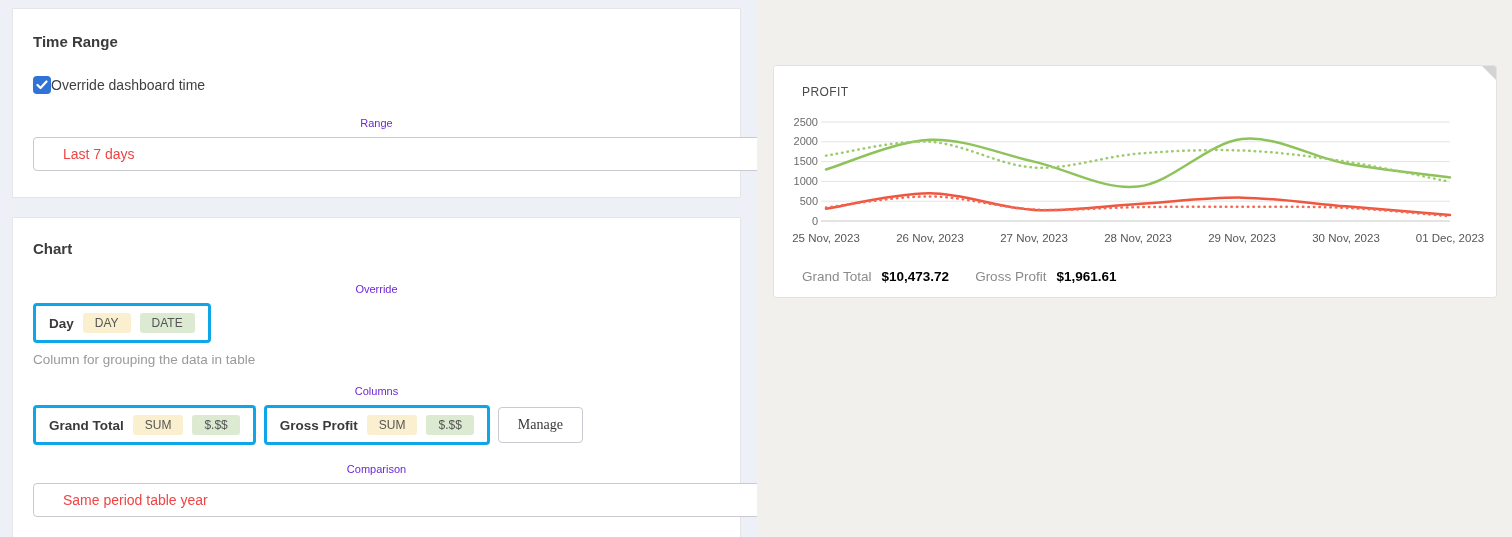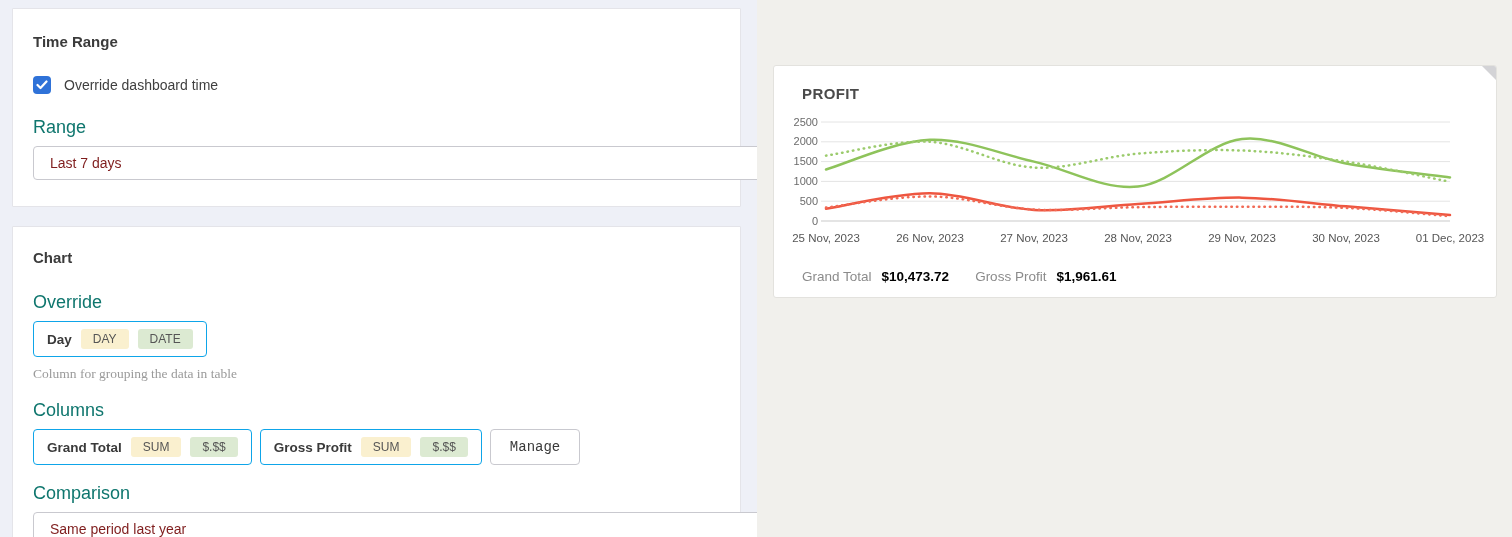--- a/index.html
+++ b/index.html
@@ -26,81 +26,81 @@
     border:1px solid #e4e4e9;
     border-radius:1px;
     width:729px;
   }
   .card-time { padding:24px 20px 26px 20px; margin-bottom:19px; }
   .card-chart { padding:22px 20px 24px 20px; }
   .card-title {
     font-size:15px; font-weight:bold; color:#3b3b3b;
     margin-bottom:26px;
   }
-  .checkbox-row { display:flex; align-items:center; gap:13px; margin-bottom:23px; }
+  .checkbox-row { display:flex; align-items:center; margin-bottom:23px; }
   .checkbox {
     width:18px; height:18px; border-radius:4px;
     background:var(--accent,#2f72d8);
     display:flex; align-items:center; justify-content:center;
     cursor:pointer; flex:none;
   }
   .checkbox svg { display:block; }
   .checkbox-label { font-size:14px; color:#3f3f3f; }
-  .field-label { font-size:18px; color:#0f766e; margin-bottom:8px; }
+  .field-label { font-size:11px; color:#6d28d9; margin-bottom:8px;text-align:center; }
   .select {
     height:34px; width:760px;
     border:1px solid #c9c9cf; border-radius:4px;
     background:#fff;
     display:flex; align-items:center; justify-content:space-between;
-    padding:0 12px 0 16px;
-    font-size:14px; color:#7f1d1d;
+    padding:0 12px 0 29px;
+    font-size:14px; color:#ef4444;
     cursor:pointer;
   }
   .updown { display:flex; flex-direction:column; align-items:center; gap:2px; }
   .updown .tri-up { width:0; height:0; border-left:4px solid transparent; border-right:4px solid transparent; border-bottom:5px solid #555; }
   .updown .tri-down { width:0; height:0; border-left:4px solid transparent; border-right:4px solid transparent; border-top:5px solid #555; }
   .section { margin-bottom:18px; }
   .chip-row { display:flex; gap:8px; align-items:center; }
   .chip {
     display:inline-flex; align-items:center; gap:9px;
-    border:1px solid #0ea5e9; border-radius:4px;
+    border:3px solid #0ea5e9; border-radius:4px;
     background:#fff; padding:7px 13px;
   }
   .chip-name { font-size:13.5px; font-weight:bold; color:#3a3a3a; }
   .badge {
     font-size:12px; color:#555;
     padding:3px 12px; border-radius:3px;
   }
   .badge-yellow { background:var(--badge-yellow,#faf0cf); }
   .badge-green  { background:var(--badge-green,#dcead2); }
-  .help-text { font-size:13.5px; color:#9a9a9a; margin-top:9px;font-family:Liberation Serif, serif; }
+  .help-text { font-size:13.5px; color:#9a9a9a; margin-top:9px; }
   .manage-btn {
     border:1px solid #c9c9cf; border-radius:4px; background:#fff;
     padding:9px 19px; font-size:14px; color:#3a3a3a;
-    font-family:Liberation Mono, monospace;
+    font-family:Liberation Serif, serif;
     cursor:pointer;
   }
   
   .profit-card {
     position:absolute; left:16px; top:65px;
     width:724px; height:233px;
     background:#fff;
     border:1px solid #e3e2de;
     border-radius:3px;
     overflow:hidden;
   }
   .fold-corner {
     position:absolute; top:0; right:0;
     width:0; height:0;
     border-top:14px solid #d3d3d6;
     border-left:14px solid transparent;
   }
   .profit-title {
     position:absolute; top:19px; left:28px;
-    font-size:15px; font-weight:bold; color:#4a4a4a;
+    font-size:12px; font-weight:normal; color:#4a4a4a;
     letter-spacing:0.4px;
   }
   .profit-chart-svg { position:absolute; top:48px; left:0; }
   .summary-row {
     position:absolute; left:28px; bottom:13px;
     display:flex; align-items:baseline; gap:26px;
     font-size:13.5px;
   }
   .summary-item { display:flex; align-items:baseline; gap:10px; }
   .summary-label { color:#8b8b8b; }
@@ -159,21 +159,21 @@
           <span class="badge badge-yellow">SUM</span>
           <span class="badge badge-green">$.$$</span>
         </div>
         <button class="manage-btn">Manage</button>
       </div>
     </div>
 
     <div>
       <div class="field-label">Comparison</div>
       <div class="select">
-        <span>Same period last year</span>
+        <span>Same period table year</span>
         <span class="updown">
             <span class="tri-up"></span>
             <span class="tri-down"></span>
           </span>
       </div>
     </div>
   </div>
 
 </div>
 

